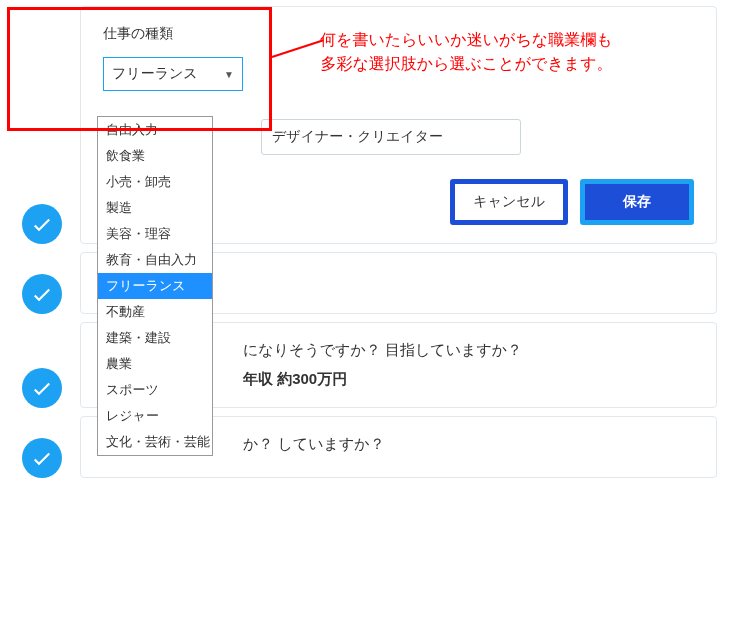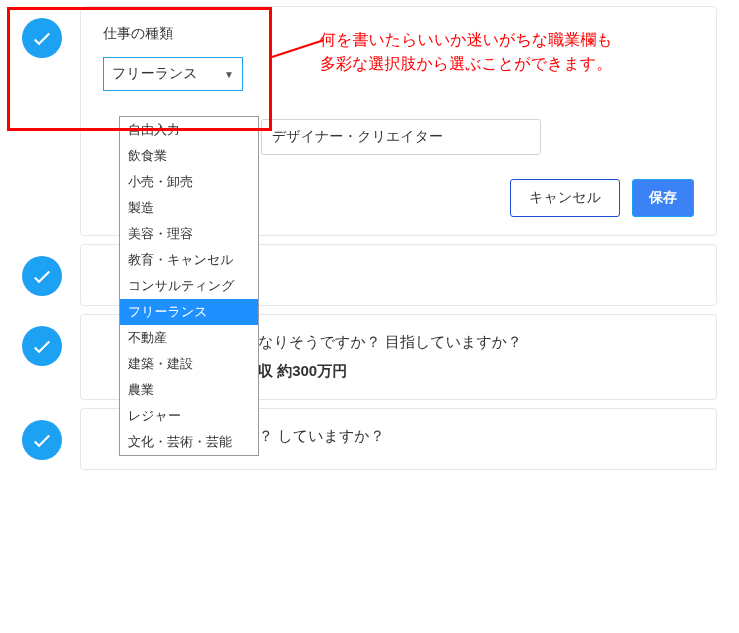--- a/index.html
+++ b/index.html
@@ -8,21 +8,21 @@
     background: #fff;
     width: 739px;
     height: 633px;
     position: relative;
     overflow: hidden;
     font-size: 14px;
     color: #333;
   }
   .section {
     display: flex;
-    align-items: flex-start;
+    align-items: flex-end;
     margin-bottom: 8px;
   }
   .checkmark {
     width: 40px;
     height: 40px;
     border-radius: 50%;
     background: #1da1f2;
     flex-shrink: 0;
     margin: 12px 18px 0 22px;
     display: flex;
@@ -62,49 +62,49 @@
     font-size: 10px;
     color: #555;
   }
   .text-input {
     border: 1px solid #ccd6dd;
     border-radius: 3px;
     height: 36px;
     padding: 0 10px;
     display: flex;
     align-items: center;
-    width: 280px;
+    width: 260px;
     color: #333;
   }
   .button-row {
     display: flex;
     justify-content: flex-end;
     gap: 12px;
     margin-top: 24px;
   }
   .btn {
-    border: 1px solid #1d4ed8;
+    border: 5px solid #1d4ed8;
     border-radius: 3px;
     padding: 9px 18px;
     font-size: 14px;
     cursor: pointer;
     background: #fff;
   }
   .btn-primary {
-    background: #3b82f6;
+    background: #1d4ed8;
     border-color: #1da1f2;
     color: #fff;
     font-weight: bold;
-    padding: 9px 16px;
+    padding: 9px 38px;
   }
   .dropdown {
     position: absolute;
-    left: 119px;
+    left: 97px;
     top: 116px;
-    width: 140px;
+    width: 116px;
     border: 1px solid #999;
     background: #fff;
     z-index: 10;
   }
   .dropdown-item {
     padding: 4px 8px;
     font-size: 13px;
     cursor: pointer;
     white-space: nowrap;
   }
@@ -123,20 +123,21 @@
     z-index: 20;
   }
   .annotation {
     position: absolute;
     left: 320px;
     top: 28px;
     color: #ff0000;
     font-size: 16px;
     line-height: 1.5;
     z-index: 20;
+    text-align: right;
   }
   .annotation-line {
     position: absolute;
     left: 272px;
     top: 56px;
     width: 54px;
     height: 2px;
     background: #ff0000;
     transform-origin: left center;
     transform: rotate(-18deg);
@@ -222,26 +223,26 @@
     <p style="padding-left:140px;">か？ していますか？</p>
   </div>
 </div>
 
 <div class="dropdown" id="dropdown">
     <div class="dropdown-item">自由入力</div>
     <div class="dropdown-item">飲食業</div>
     <div class="dropdown-item">小売・卸売</div>
     <div class="dropdown-item">製造</div>
     <div class="dropdown-item">美容・理容</div>
-    <div class="dropdown-item">教育・キャンセル</div>
-    <div class="dropdown-item">コンサルティング</div>
+    <div class="dropdown-item">教育・自由入力</div>
     <div class="dropdown-item selected">フリーランス</div>
     <div class="dropdown-item">不動産</div>
     <div class="dropdown-item">建築・建設</div>
     <div class="dropdown-item">農業</div>
+    <div class="dropdown-item">スポーツ</div>
     <div class="dropdown-item">レジャー</div>
     <div class="dropdown-item">文化・芸術・芸能</div>
   </div>
 
 <div class="highlight-box"></div>
 <div class="annotation-line"></div>
 <div class="annotation">
   <div>何を書いたらいいか迷いがちな職業欄も</div>
   <div>多彩な選択肢から選ぶことができます。</div>
 </div>

